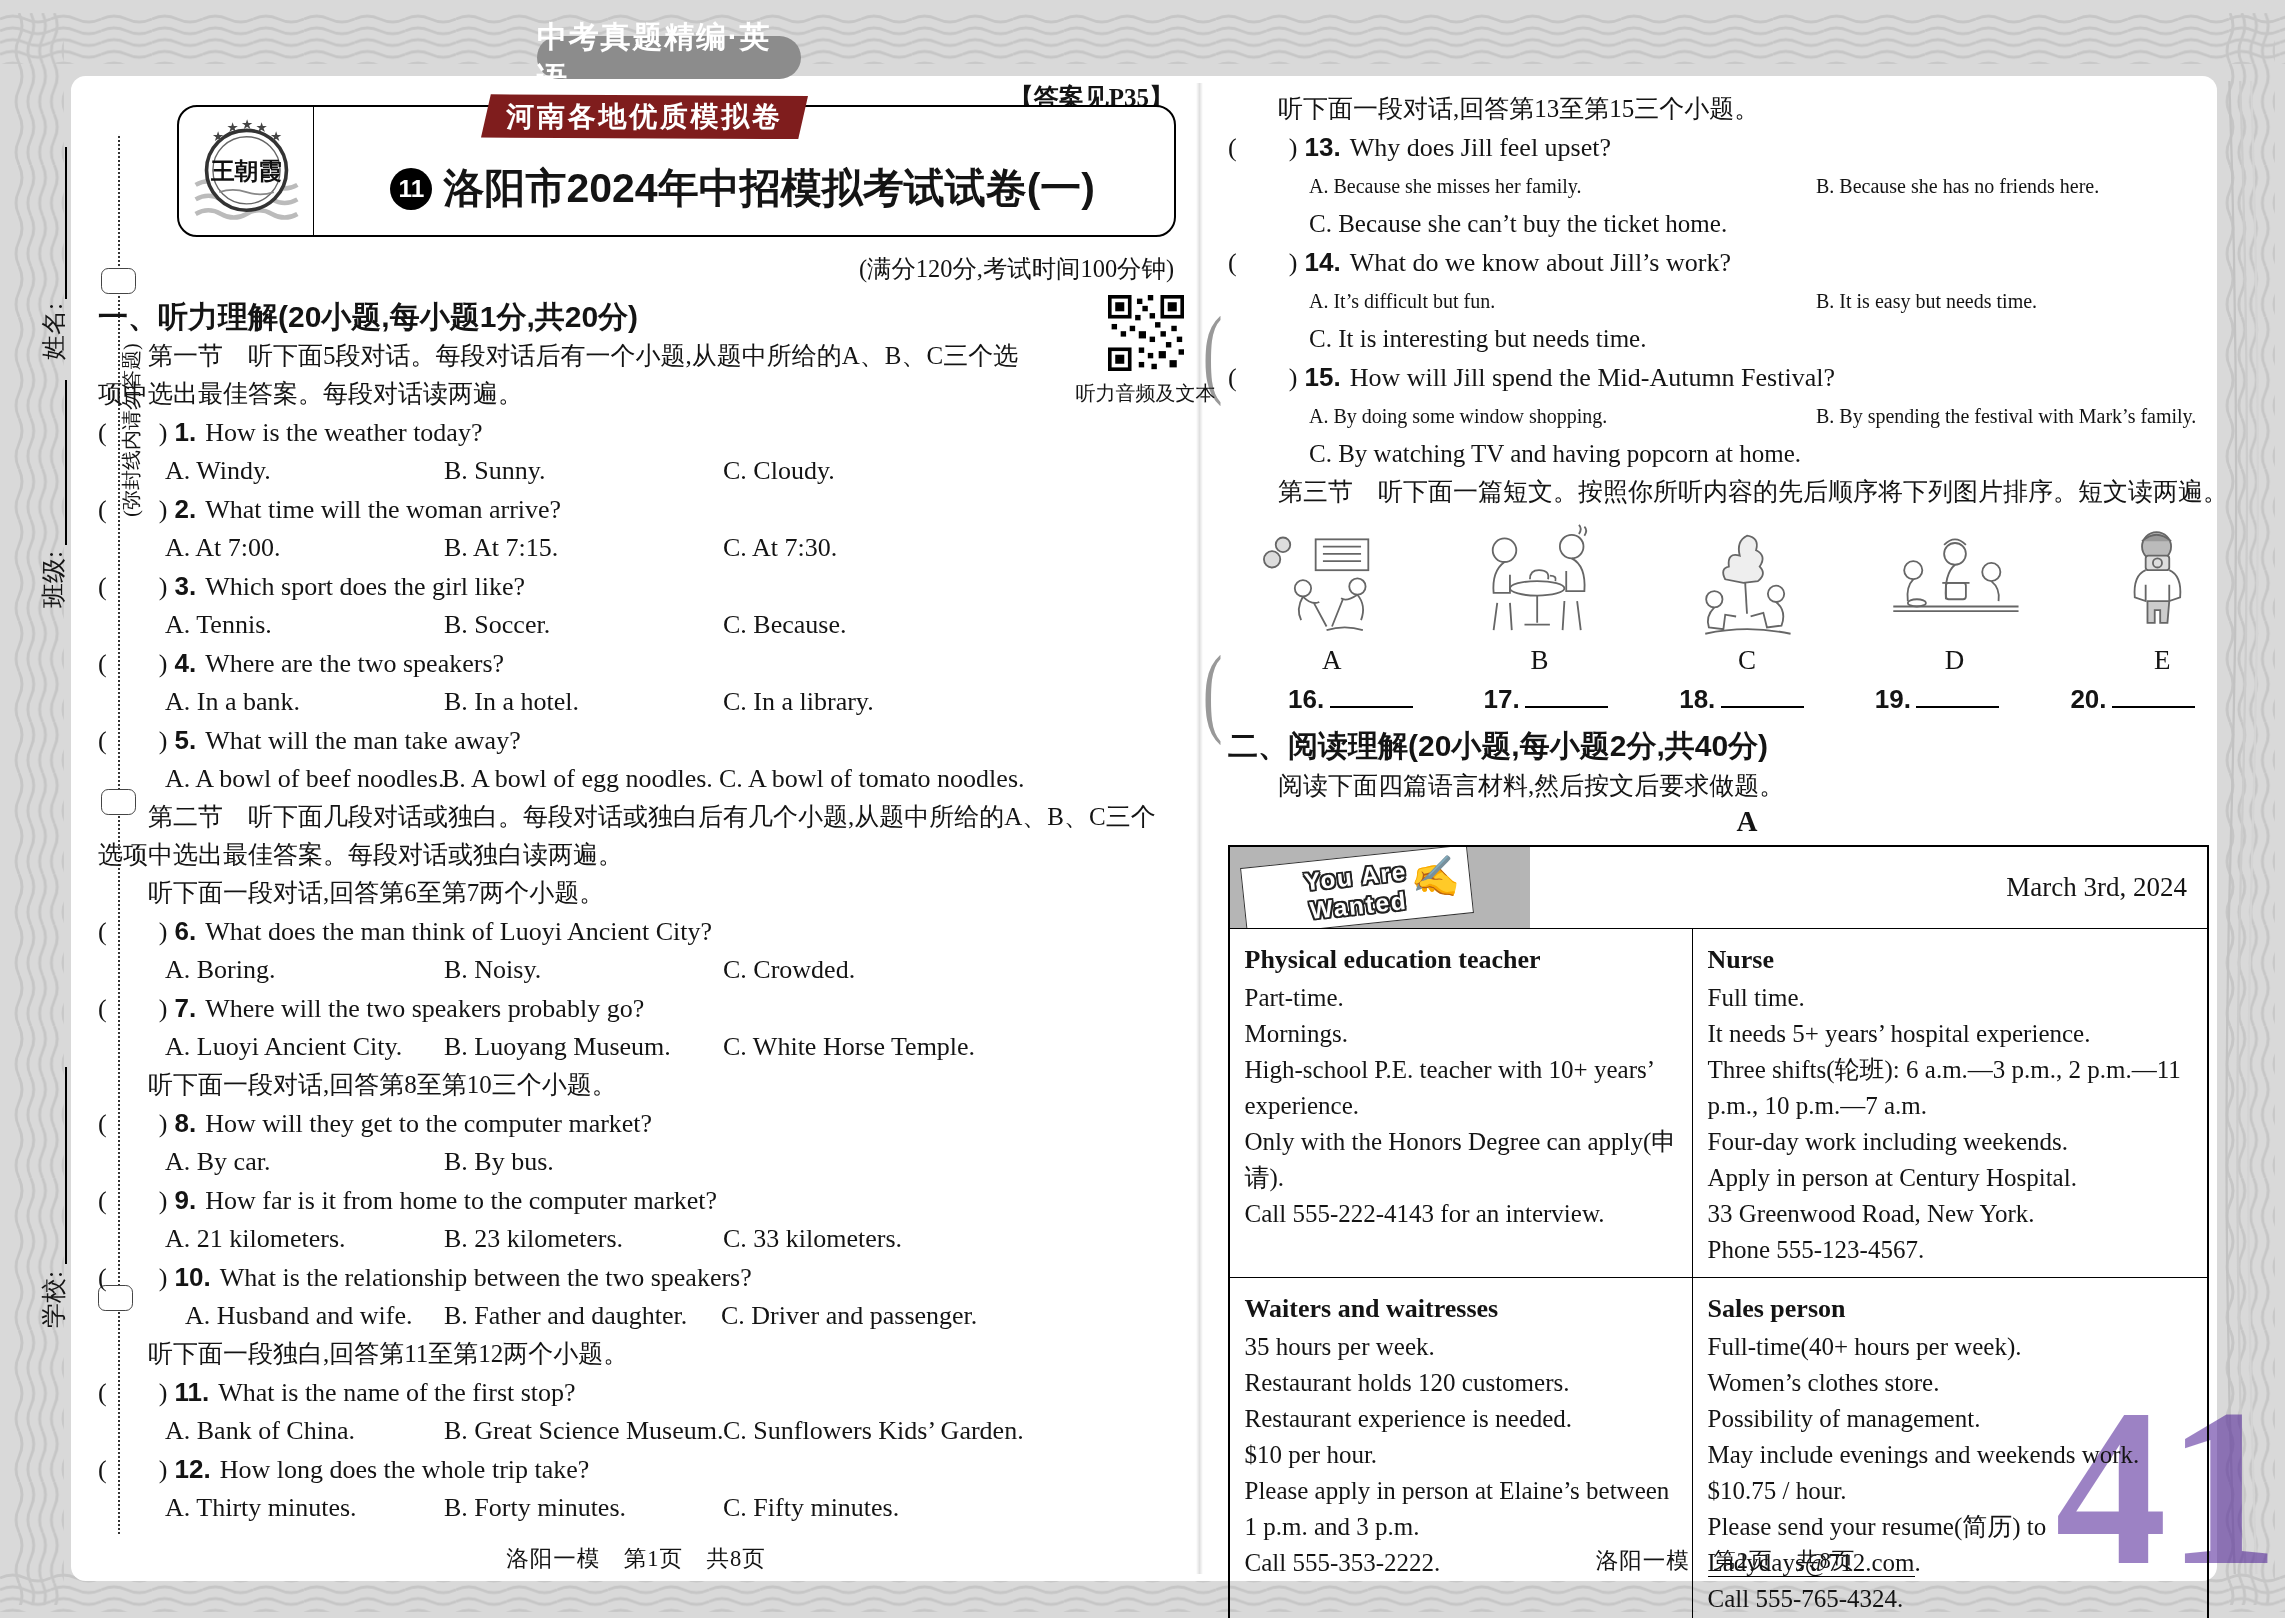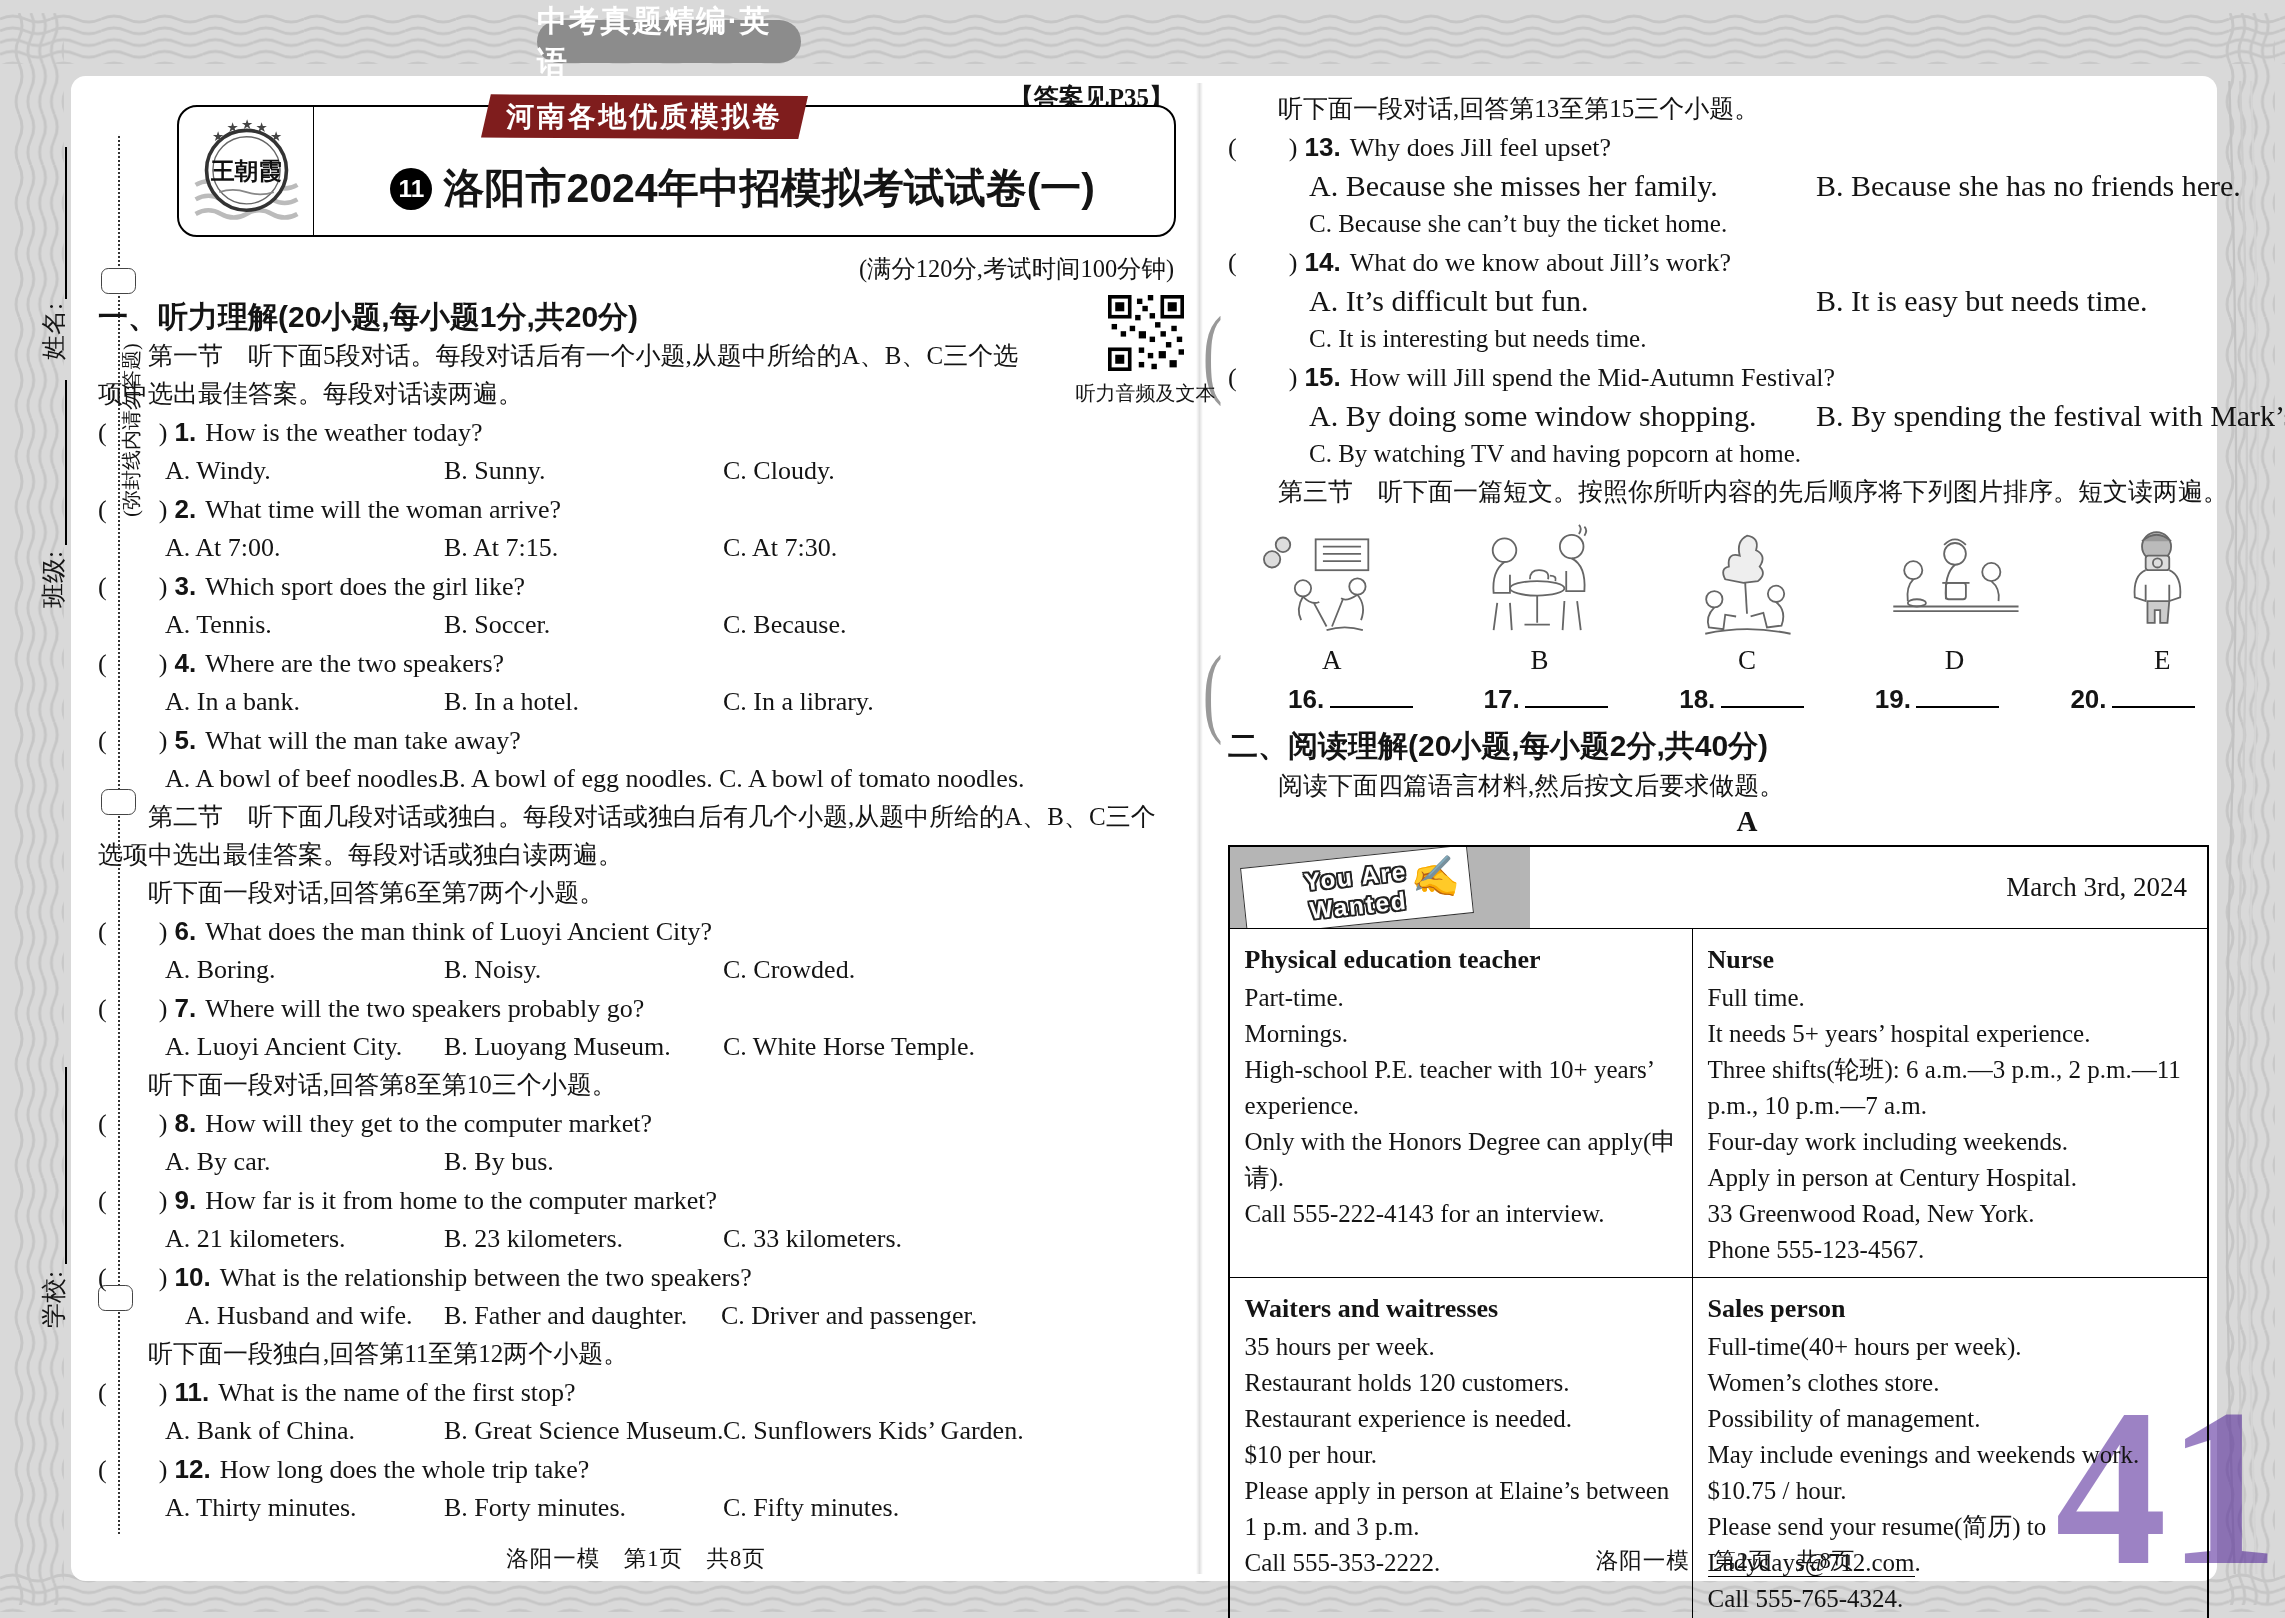--- a/index.html
+++ b/index.html
@@ -1,21 +1,21 @@
 <!DOCTYPE html>
 <html style="font-size:14.5px"><head>
 <meta charset="utf-8">
 <style>
   html,body{margin:0;padding:0;background:#d9d9d9;}
   .sheet{position:relative;width:2286px;height:1618px;background:#d9d9d9;overflow:hidden;
          font-family:"Liberation Serif","DejaVu Serif",serif;color:#141414;}
   .paper{position:absolute;left:71px;top:76px;width:2146px;height:1505px;background:#fff;border-radius:14.5px;}
   .wave{position:absolute;pointer-events:none;}
   
-  .top-banner{position:absolute;left:537px;top:20px;width:264px;height:43px;background:#8c8c8c;border-radius:22px;
+  .top-banner{position:absolute;left:537px;top:36px;width:264px;height:43px;background:#8c8c8c;border-radius:22px;
               display:flex;align-items:center;justify-content:center;color:#fff;
               font:bold 30px "Liberation Sans","DejaVu Sans",sans-serif;letter-spacing:1.8px;}
   .answer-ref{position:absolute;left:98px;top:81px;width:1076px;text-align:right;font:bold 25px "Liberation Serif",serif;}
   
   .title-box{position:absolute;left:177px;top:105px;width:995px;height:128px;border:2.7px solid #000;border-radius:20px;background:#fff;}
   .logo-zone{position:absolute;left:0;top:0;width:134px;height:100%;border-right:1.8px solid #000;overflow:hidden;}
   .logo-badge{position:absolute;left:12.7px;top:7.2px;width:109px;height:109px;}
   .ribbon{position:absolute;left:302px;top:-12.7px;width:327px;height:45px;background:#7f1d1d;color:#fff;
           display:flex;align-items:center;justify-content:center;
           font:bold 28px "Liberation Sans","DejaVu Sans",sans-serif;letter-spacing:2.7px;
@@ -33,21 +33,21 @@
   
   .col-left{position:absolute;left:98px;top:337px;width:1075px;font-size:26px;line-height:38px;}
   .col-right{position:absolute;left:1228px;top:90px;width:1038px;font-size:26px;line-height:38px;z-index:2;}
   p{margin:0;}
   .cn{font-size:25px;}
   .ind{text-indent:2em;}
   .w1040{width:945px;}
   .q{white-space:nowrap;}
   .qn{font-family:"Liberation Sans","DejaVu Sans",sans-serif;margin:0 9px 0 7.2px;}
   .opts{display:grid;grid-template-columns:279px 279px auto;padding-left:67px;white-space:nowrap;}
-  .opts2{display:grid;grid-template-columns:507px auto;padding-left:81px;white-space:nowrap;font-size:30px;}
+  .opts2{display:grid;grid-template-columns:507px auto;padding-left:81px;white-space:nowrap;font-size:20px;}
   .optc{padding-left:81px;white-space:nowrap;font-size:25px;}
   
   .pics{display:grid;grid-template-columns:repeat(5,1fr);justify-items:center;align-items:end;height:128px;margin-top:1.8px;}
   .pic{width:138px;height:118px;}
   .pic-labels{display:grid;grid-template-columns:repeat(5,1fr);justify-items:center;font-size:27px;}
   .blanks{display:grid;grid-template-columns:repeat(5,1fr);padding-left:60px;margin-top:1.8px;}
   .blk b{font:bold 26px "Liberation Sans",sans-serif;}
   .blk .line{display:inline-block;width:83px;border-bottom:2.3px solid #000;height:23.5px;margin-left:5.4px;}
   .pass-label{text-align:center;font:bold 29px "Liberation Serif",serif;}
   

